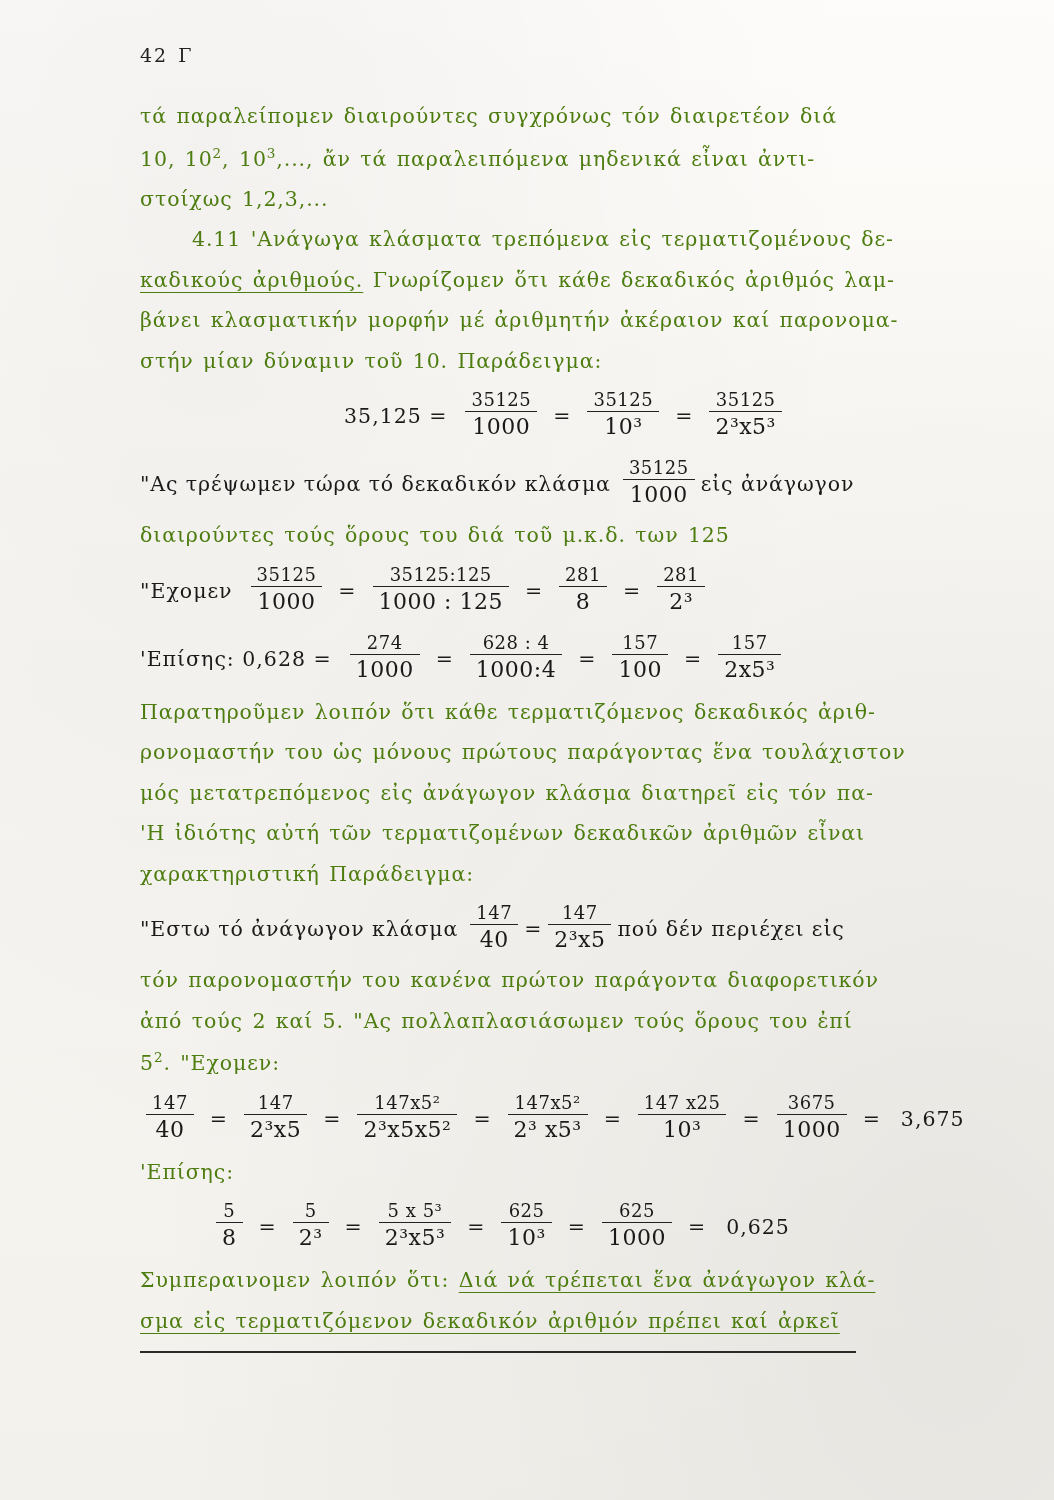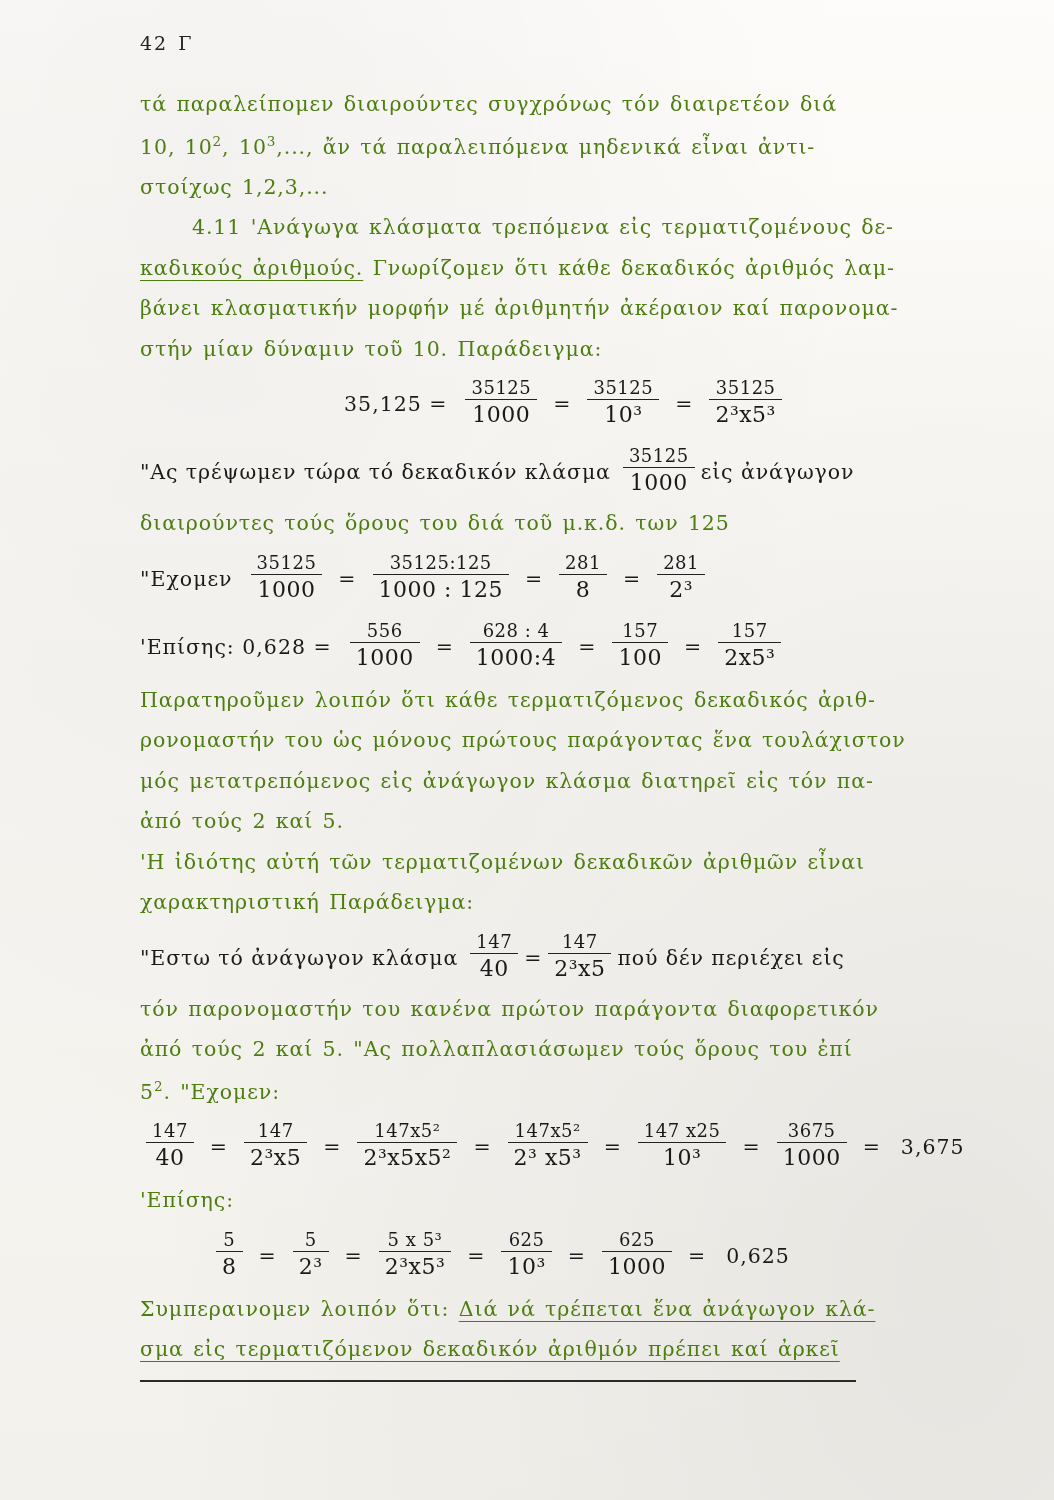--- a/index.html
+++ b/index.html
@@ -27,21 +27,21 @@
     inset: 0;
     background:
       radial-gradient(ellipse at 20% 10%, rgba(0,0,0,0.035), rgba(0,0,0,0) 55%),
       radial-gradient(ellipse at 90% 85%, rgba(0,0,0,0.05), rgba(0,0,0,0) 60%),
       linear-gradient(180deg, #fdfcfa 0%, #f7f5f1 45%, #f3f1ec 100%);
     pointer-events: none;
   }
   .content {
     position: absolute;
     left: 0; top: 0; right: 0; bottom: 0;
-    padding: 32px 62px 30px 140px;
+    padding: 44px 62px 30px 140px;
     box-sizing: border-box;
   }
   .page-number {
     font-size: 19px;
     letter-spacing: 2px;
     color: #222;
     margin-bottom: 40px;
   }
   .page-number .num { margin-right: 10px; }
 
@@ -193,21 +193,21 @@
       <span class="op">=</span>
       <span class="frac">
         <span class="n">281</span>
         <span class="d">2³</span>
       </span>
     </div>
 
     <div class="eqline">
       <span class="lead">'Επίσης:   0,628  =</span>
       <span class="frac">
-        <span class="n">556</span>
+        <span class="n">274</span>
         <span class="d">1000</span>
       </span>
       <span class="op">=</span>
       <span class="frac">
         <span class="n">628 : 4</span>
         <span class="d">1000:4</span>
       </span>
       <span class="op">=</span>
       <span class="frac">
         <span class="n">157</span>
@@ -216,21 +216,20 @@
       <span class="op">=</span>
       <span class="frac">
         <span class="n">157</span>
         <span class="d">2x5³</span>
       </span>
     </div>
 
     <p class="line">Παρατηροῦμεν λοιπόν ὅτι κάθε τερματιζόμενος δεκαδικός ἀριθ-</p>
     <p class="line">ρονομαστήν του ὡς μόνους πρώτους παράγοντας ἕνα τουλάχιστον</p>
     <p class="line">μός μετατρεπόμενος εἰς ἀνάγωγον κλάσμα διατηρεῖ εἰς τόν πα-</p>
-    <p class="line">ἀπό τούς 2 καί 5.</p>
 
     <p class="line">'Η ἰδιότης αὐτή τῶν τερματιζομένων δεκαδικῶν ἀριθμῶν εἶναι</p>
     <p class="line">χαρακτηριστική  Παράδειγμα:</p>
 
     <div class="mixed-line">
       <span class="txt">"Εστω τό ἀνάγωγον κλάσμα</span>
       <span class="frac">
         <span class="n">147</span>
         <span class="d">40</span>
       </span>

